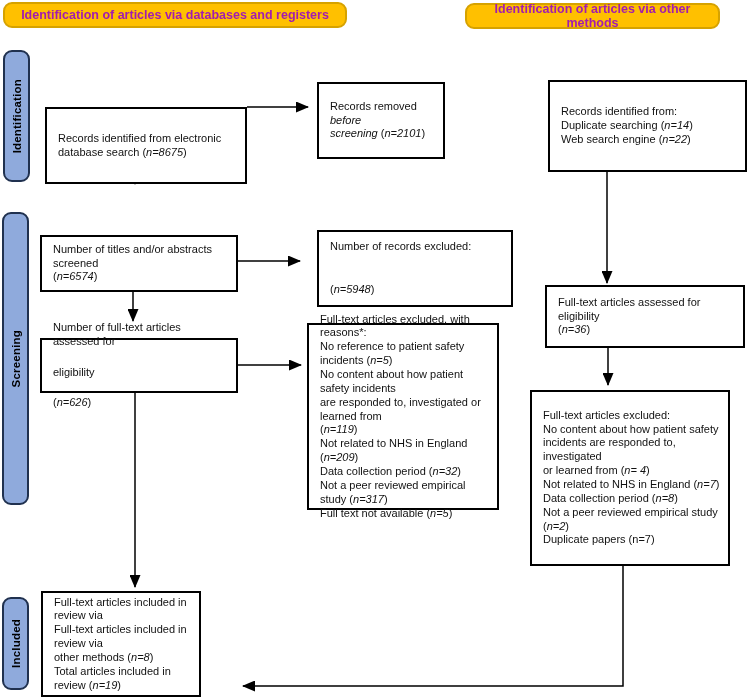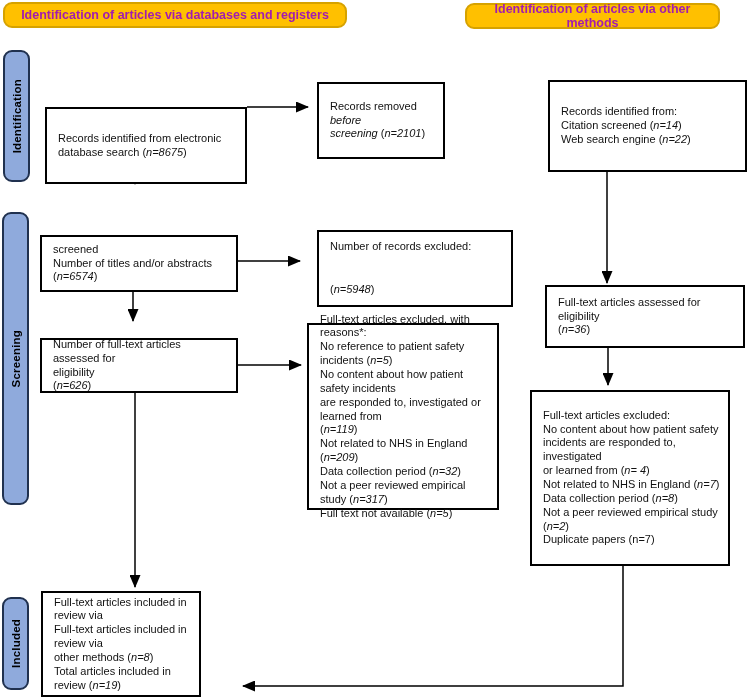--- a/index.html
+++ b/index.html
@@ -42,21 +42,21 @@
     border:2px solid var(--box-border);
     display:flex;flex-direction:column;justify-content:center;
     font-size:11px;line-height:1.26;padding:4px 6px 4px 11px;
   }
   .fbox .it{font-style:italic;}
   .box-a{left:45px;top:78px;width:202px;height:77px;margin-top:29px;}
   .box-b{left:317px;top:82px;width:128px;height:77px;}
   .box-c{left:513px;top:80px;width:199px;height:92px;margin-left:35px;}
   .box-d{left:40px;top:235px;width:198px;height:57px;}
   .box-e{left:317px;top:230px;width:196px;height:77px;gap:29px;}
-  .box-f{left:40px;top:338px;width:198px;height:55px;}
+  .box-f{left:40px;top:338px;width:198px;height:55px;gap:17px;}
   .box-g{left:307px;top:323px;width:192px;height:187px;}
   .box-h{left:545px;top:285px;width:200px;height:63px;}
   .box-i{left:530px;top:390px;width:200px;height:176px;}
   .box-j{left:41px;top:591px;width:160px;height:106px;}
 </style>
 </head>
 <body>
 
 <div class="canvas">
 
@@ -97,26 +97,26 @@
   <div class="fbox box-a">
       <div class="line"><span>Records identified from electronic</span></div>
       <div class="line"><span>database search (</span><span class="it">n=8675</span><span>)</span></div>
     </div>
   <div class="fbox box-b">
       <div class="line"><span>Records removed </span><span class="it">before</span></div>
       <div class="line"><span class="it">screening</span><span> (</span><span class="it">n=2101</span><span>)</span></div>
     </div>
   <div class="fbox box-c">
       <div class="line"><span>Records identified from:</span></div>
-      <div class="line"><span>Citation screened (</span><span class="it">n=14</span><span>)</span></div>
+      <div class="line"><span>Duplicate searching (</span><span class="it">n=14</span><span>)</span></div>
       <div class="line"><span>Web search engine (</span><span class="it">n=22</span><span>)</span></div>
     </div>
   <div class="fbox box-d">
+      <div class="line"><span>Number of titles and/or abstracts</span></div>
       <div class="line"><span>screened</span></div>
-      <div class="line"><span>Number of titles and/or abstracts</span></div>
       <div class="line"><span>(</span><span class="it">n=6574</span><span>)</span></div>
     </div>
   <div class="fbox box-e">
       <div class="line"><span>Number of records excluded:</span></div>
       <div class="line"><span>(</span><span class="it">n=5948</span><span>)</span></div>
     </div>
   <div class="fbox box-f">
       <div class="line"><span>Number of full-text articles assessed for</span></div>
       <div class="line"><span>eligibility</span></div>
       <div class="line"><span>(</span><span class="it">n=626</span><span>)</span></div>

